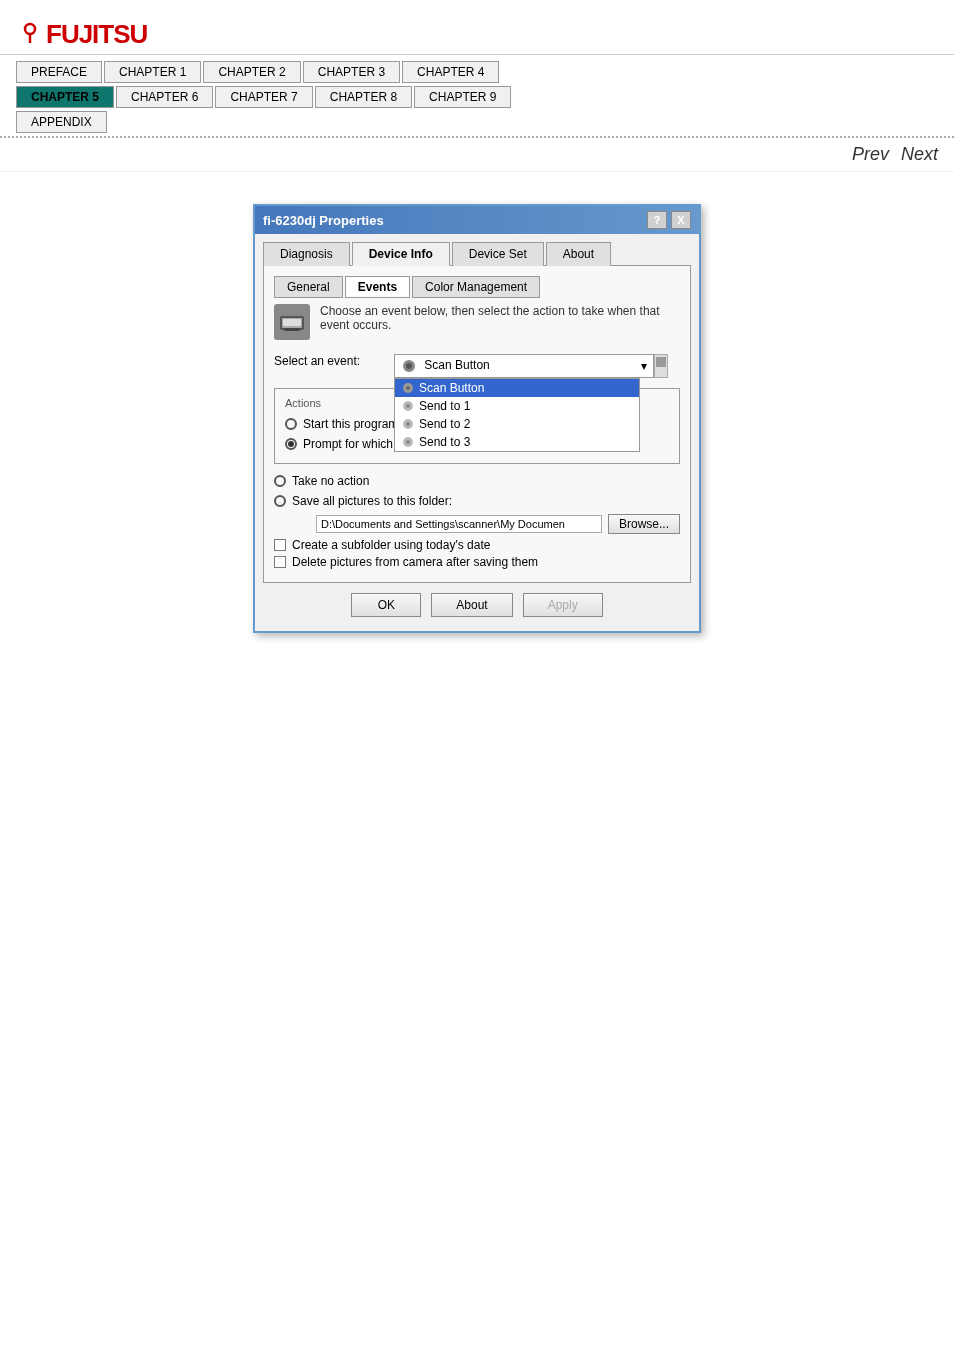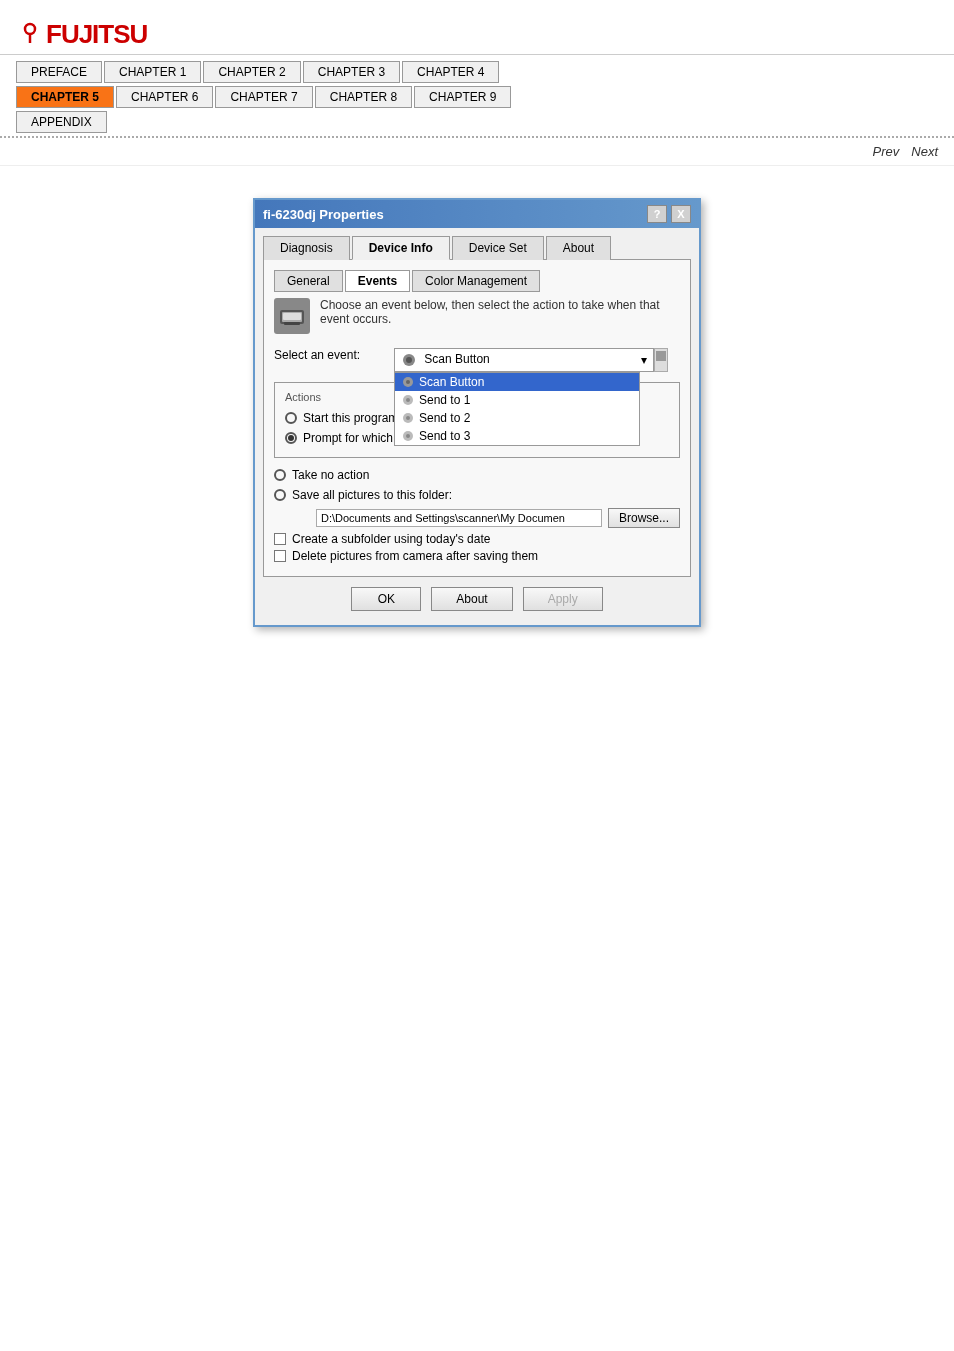--- a/index.html
+++ b/index.html
@@ -64,36 +64,36 @@
     }
     .nav-tab {
       padding: 3px 14px;
       border: 1px solid #999;
       background: #f0f0f0;
       font-size: 12px;
       cursor: pointer;
       white-space: nowrap;
     }
     .nav-tab.active {
-      background: #f97316;
+      background: #0f766e;
       font-weight: bold;
     }
 
     
     .prevnext-bar {
       display: flex;
       justify-content: flex-end;
       align-items: center;
       padding: 6px 16px;
       gap: 12px;
       border-bottom: 1px solid #eee;
     }
     .prevnext-btn {
       font-style: italic;
-      font-size: 13px;
+      font-size: 18px;
       color: #333;
       cursor: pointer;
       text-decoration: none;
       background: none;
       border: none;
     }
 
     
     .main-content {
       padding: 16px 20px;

